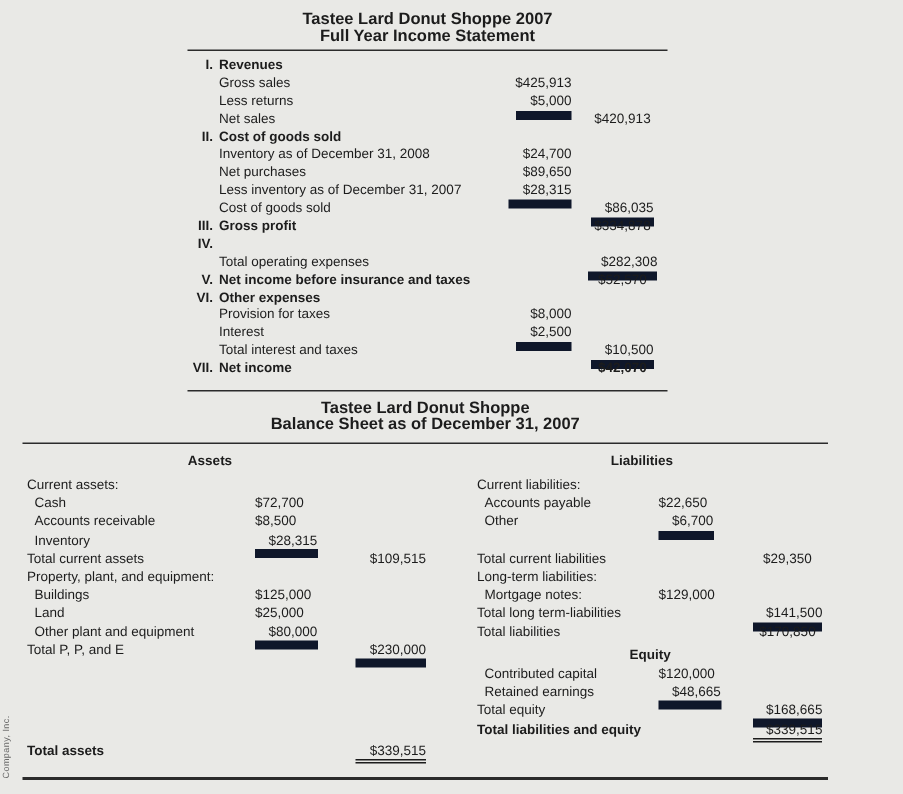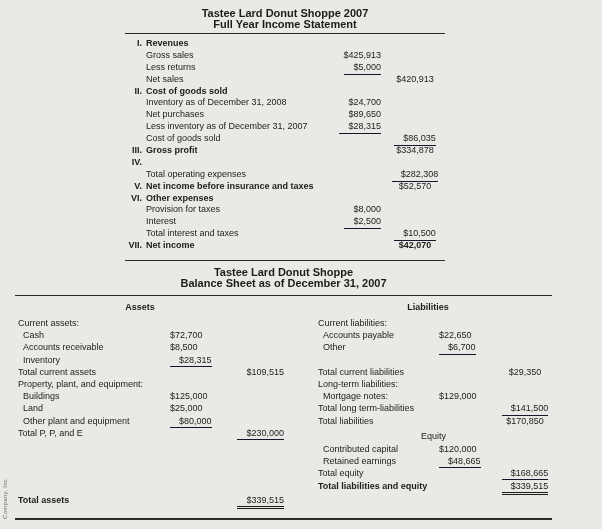--- a/index.html
+++ b/index.html
@@ -13,39 +13,39 @@
   #is{position:absolute;left:125px;top:8px;width:320px}
   .ttl{text-align:center;font-weight:bold;font-size:11px;line-height:11px}
   #is-rule{border-top:1.5px solid #2b2b2b;margin-top:3px;margin-bottom:4px}
   #is-rule-bot{border-top:1.5px solid #2b2b2b;margin-top:8px}
   .irow{display:flex;height:11.9px;line-height:11.9px}
   .irow .num{width:17px;text-align:right;margin-right:4px;font-weight:bold;flex:0 0 auto}
   .irow .lbl{flex:1;white-space:nowrap;overflow:hidden}
   .irow .c1{width:56px;text-align:right;flex:0 0 auto}
   .irow .c2{width:60px;text-align:center;margin-left:4px;flex:0 0 auto}
   .v{display:inline-block}
-  .u{border-bottom:1px solid #0f172a;padding-left:9px}
+  .u{border-bottom:6px solid #0f172a;padding-left:9px}
   .uu{border-bottom:3px double #1c1c1c;padding-left:9px;font-weight:normal}
   
   #bs-titles{position:absolute;left:15px;top:267px;width:537px}
   #bs-rule-top{position:absolute;left:15px;top:295px;width:537px;border-top:1.5px solid #2b2b2b}
   #bs-rule-bot{position:absolute;left:15px;top:518px;width:537px;border-top:2px solid #2b2b2b}
   #assets-h{position:absolute;left:15px;top:302px;width:250px;text-align:center}
   #liab-h{position:absolute;left:303px;top:302px;width:250px;text-align:center}
   #bs-left{position:absolute;left:15px;top:317px;width:275px}
   #bs-right{position:absolute;left:315px;top:317px;width:237px}
   .brow{display:flex;height:12.2px;line-height:12.2px}
   .brow .lbl{flex:1;padding-left:8px;white-space:nowrap;overflow:hidden}
   .brow.noind .lbl{padding-left:3px}
   .brow .c1{width:50px;flex:0 0 auto}
   #bs-left .brow{padding-right:6px}
   #bs-left .c2{width:50px;text-align:right;margin-left:14px;flex:0 0 auto}
   #bs-right .brow{padding-right:2px}
   #bs-right .c2{width:50px;text-align:center;margin-left:11px;flex:0 0 auto}
-  .eqh{height:14px;line-height:14px;margin-top:2px;text-align:center;font-weight:normal;display:block}
+  .eqh{height:14px;line-height:14px;margin-top:2px;text-align:center;font-weight:bold;display:block}
   .spacer-left{height:54px}
   .tl-row{margin-top:1px}
   
   #credit{
     position:absolute;left:2px;top:519px;
     transform:rotate(-90deg);transform-origin:0 0;
     font-size:6px;color:#6a6a6a;white-space:nowrap;letter-spacing:.3px;
   }
 </style>
 </head>

